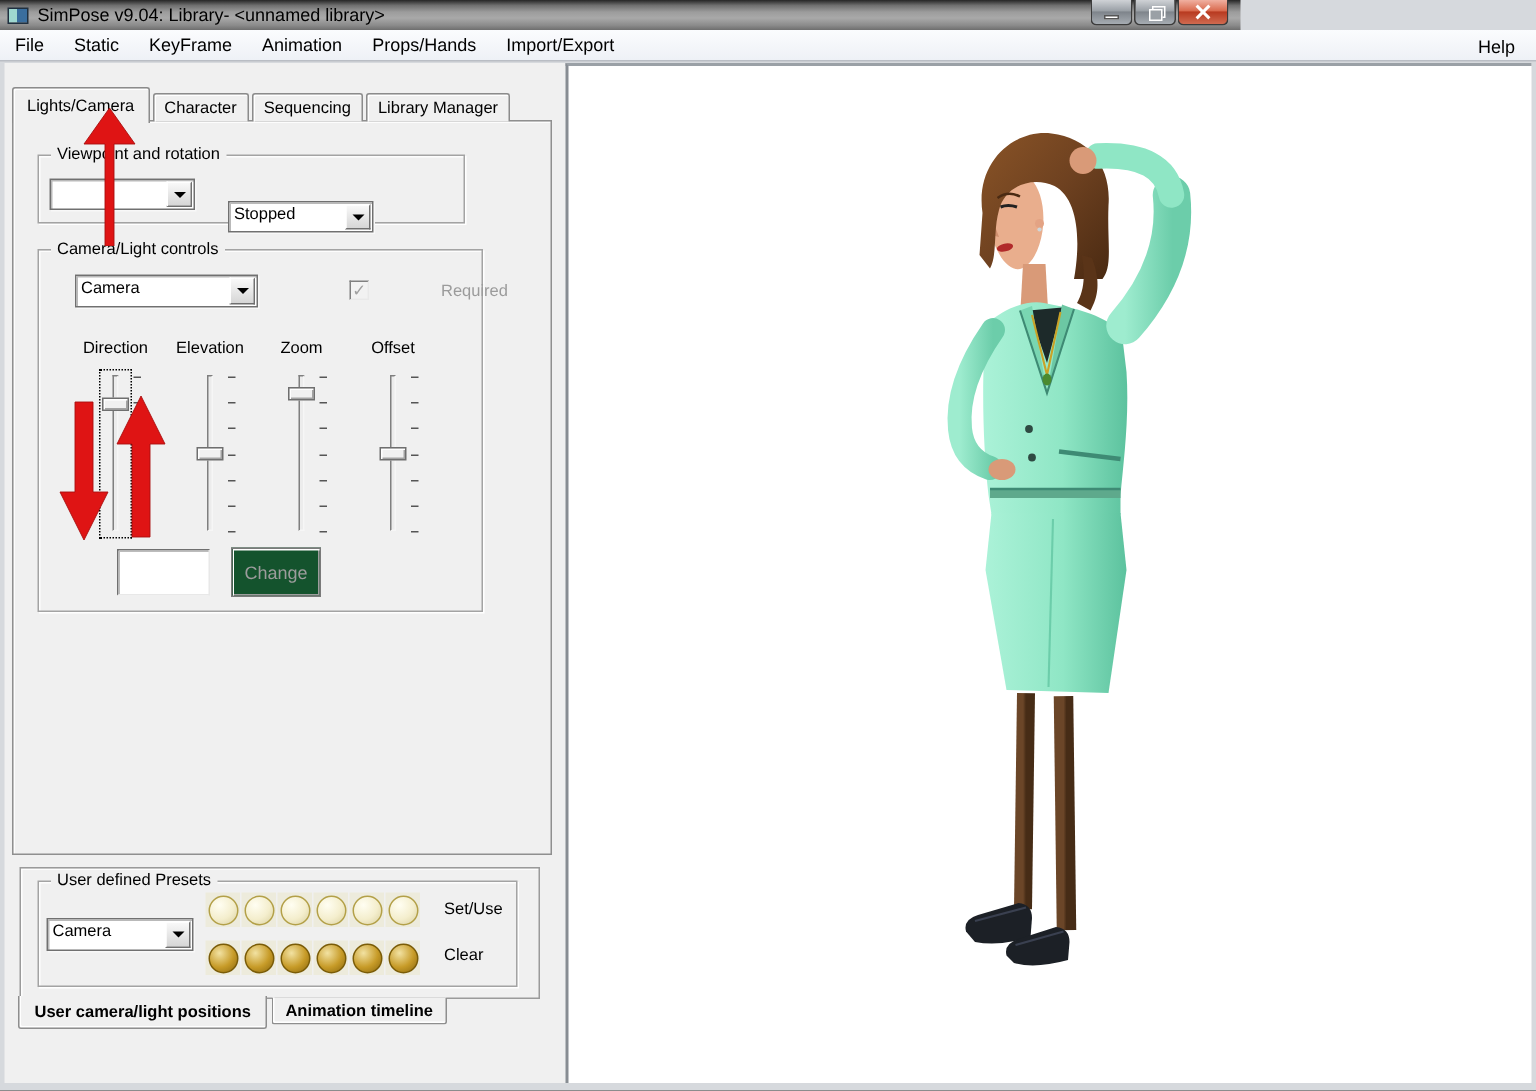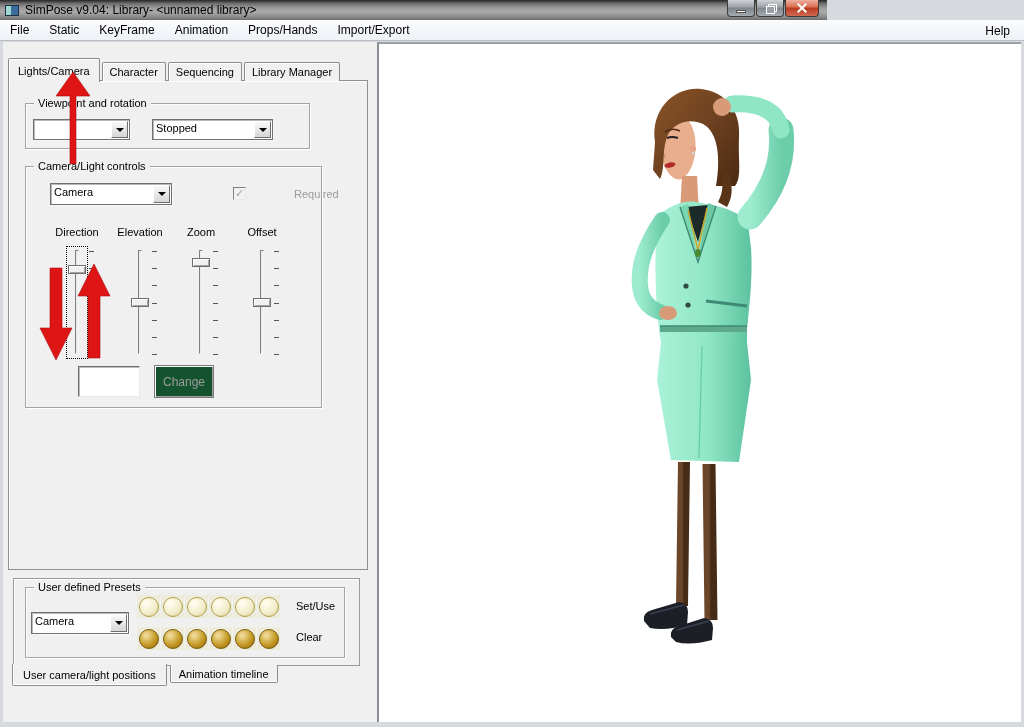--- a/index.html
+++ b/index.html
@@ -71,21 +71,21 @@
   .btn{position:absolute;background:#14532d;border:1px solid #7a7a7a;
     box-shadow:inset 1px 1px 0 #fff, inset -1px -1px 0 #9e9e9e;font-size:12px;display:flex;align-items:center;justify-content:center;}
   .btn.disabled{color:#9c9c9c;}
   
   .preset-tile{position:absolute;width:23px;height:23px;background:#edebdc;display:flex;align-items:center;justify-content:center;}
   .pcircle{width:20px;height:20px;border-radius:50%;}
   .pcircle.cream{background:radial-gradient(circle at 35% 30%,#fffef2,#f4eecd 55%,#d9cf9e);border:1px solid #b3a048;}
   .pcircle.gold{background:radial-gradient(circle at 35% 30%,#f2e2a2,#c79b28 55%,#8a670e);border:1px solid #7a5c08;}
   .preset-action{position:absolute;font-size:11px;color:#000;}
   
-  .btabs{position:absolute;left:12px;top:665px;display:flex;align-items:flex-start;z-index:3;}
+  .btabs{position:absolute;left:12px;top:665px;display:flex;align-items:flex-start;z-index:3;font-weight:bold;}
   .btab{height:18px;padding:0 8px;margin-right:3px;font-size:11px;display:flex;align-items:center;
     background:#f0f0f0;border:1px solid #8e8e8e;border-top:none;border-radius:0 0 2px 2px;
     box-shadow:inset 1px -1px 0 #fff;color:#000;}
   .btab.active{height:22px;margin-top:-1px;padding:0 10px;z-index:4;}
   .btab-page-edge{position:absolute;left:13px;top:578px;width:347px;height:88px;border:1px solid #9a9a9a;
     box-shadow:inset 1px 1px 0 #fdfdfd;background:#f0f0f0;}
   .annot{position:absolute;pointer-events:none;z-index:9;}
   .charview{position:absolute;left:600px;top:80px;z-index:2;}
 </style>
 </head>
@@ -134,21 +134,21 @@
 
   <div class="group" style="left:25px;top:103px;width:285px;height:46px;z-index:2;">
     <div class="group-legend">Viewpoint and rotation</div>
   </div>
   <div class="combo" style="left:33px;top:119px;width:97px;height:21px;z-index:2;">
     <div class="combo-value"></div>
     <div class="combo-btn">
         <div class="combo-arrow"></div>
       </div>
   </div>
-  <div class="combo" style="left:152px;top:119px;width:121px;height:21px;z-index:2;">
+  <div class="combo" style="left:152px;top:134px;width:97px;height:21px;z-index:2;">
     <div class="combo-value">Stopped</div>
     <div class="combo-btn">
         <div class="combo-arrow"></div>
       </div>
   </div>
 
   <div class="group" style="left:25px;top:166px;width:297px;height:242px;z-index:2;">
     <div class="group-legend">Camera/Light controls</div>
   </div>
   <div class="combo" style="left:50px;top:183px;width:122px;height:22px;z-index:2;">

